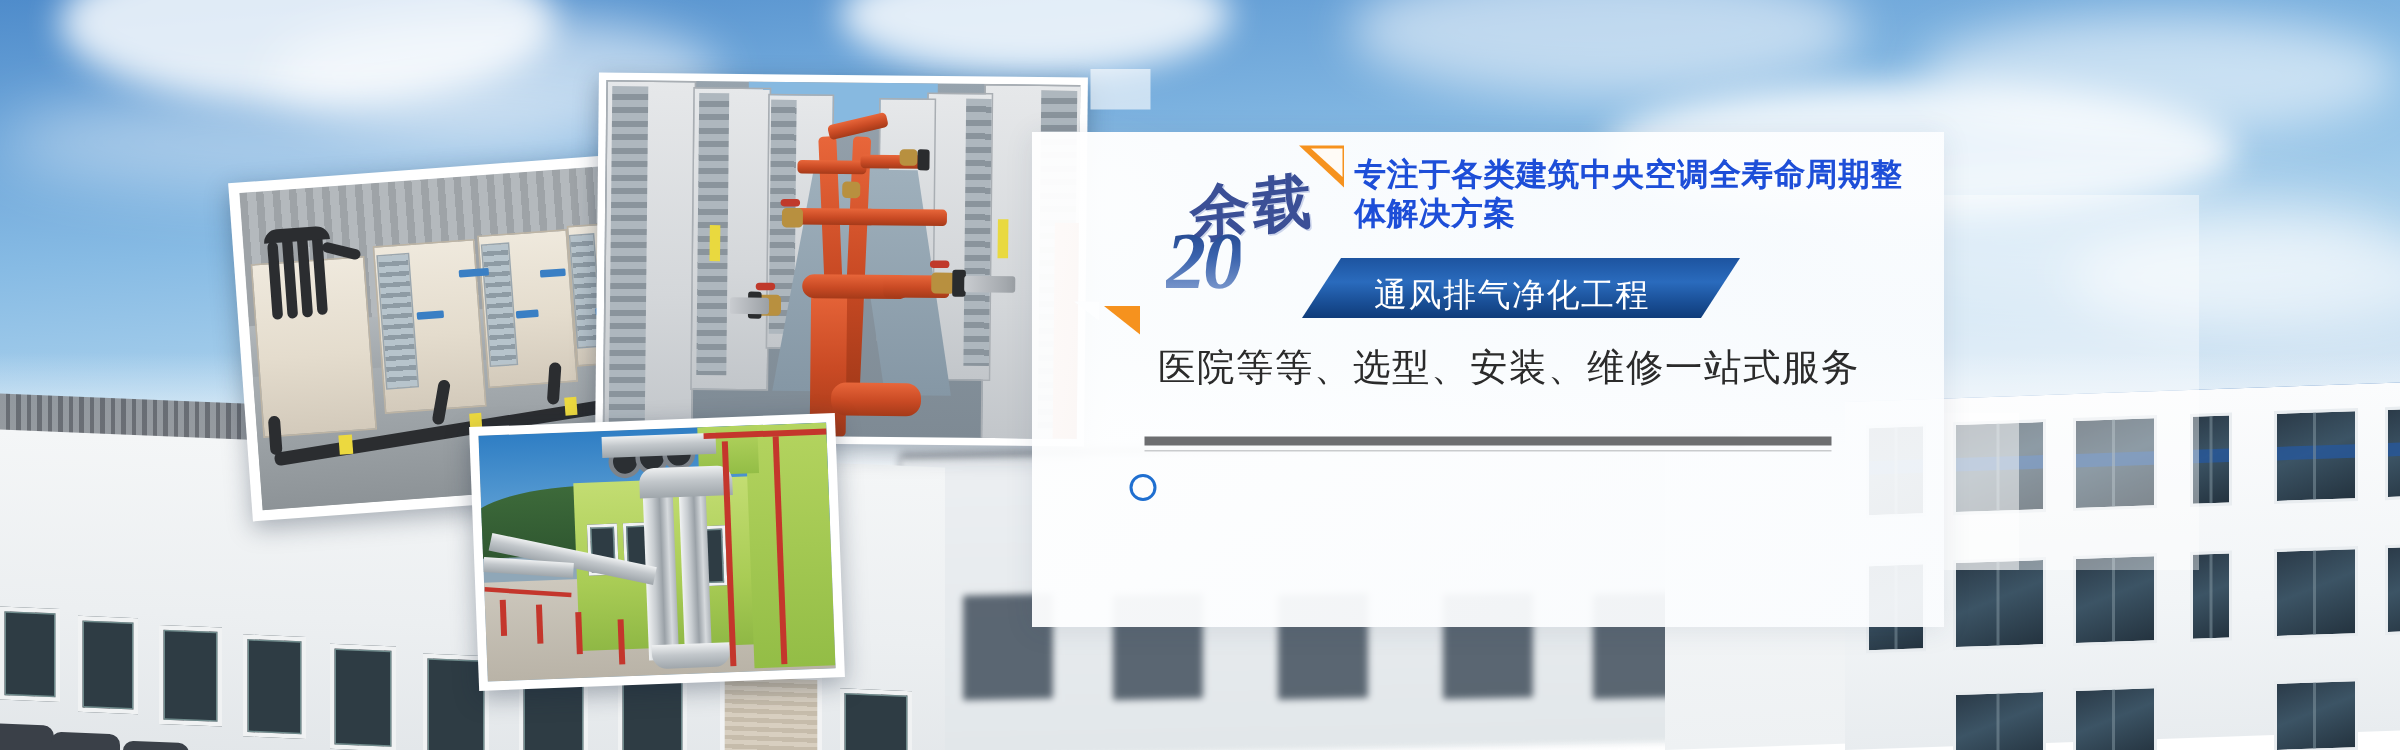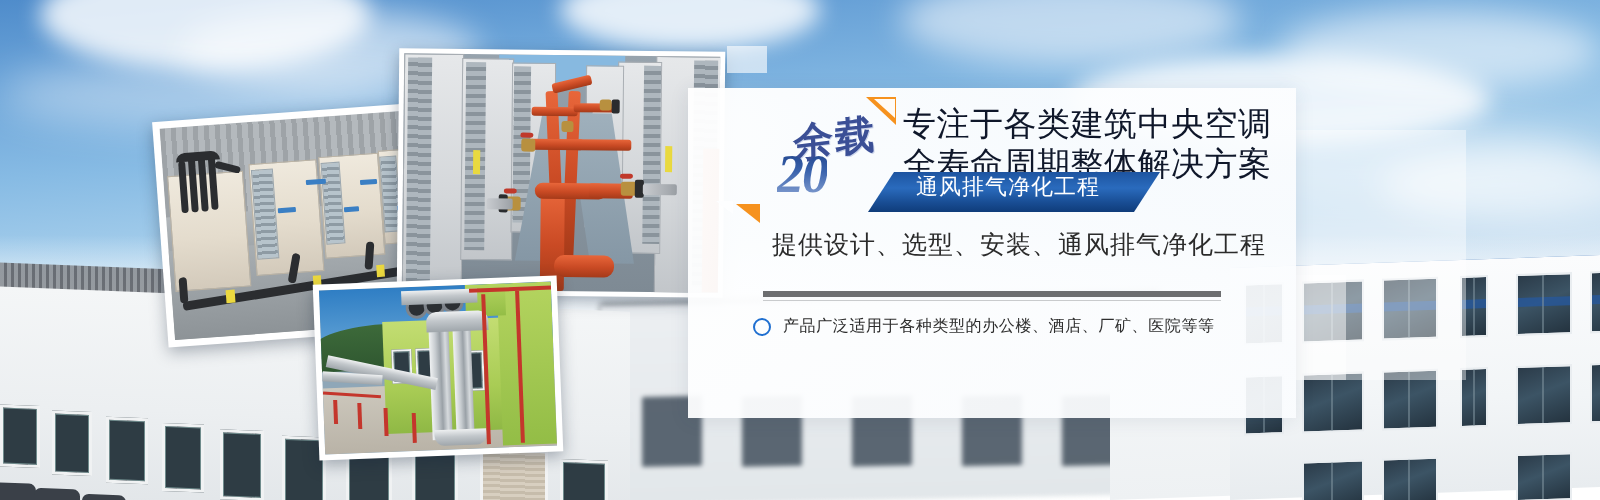--- a/index.html
+++ b/index.html
@@ -203,29 +203,29 @@
     position:absolute;left:736px;top:204px;width:0;height:0;
     border-right:24px solid #f6921e;border-bottom:19px solid transparent;
   }
   .arrow-small::after{
     content:"";position:absolute;left:-20px;top:-3px;
     border-right:17px solid rgba(253,254,255,.97);border-bottom:13px solid transparent;
   }
 
   .headline{
     position:absolute;left:903px;top:104px;width:380px;
-    font-size:33px;line-height:1.22;color:#0f172a;font-weight:400;
+    font-size:21px;line-height:1.22;color:#1d4ed8;font-weight:700;
     letter-spacing:.5px;
   }
 
   .ribbon{
     position:absolute;left:868px;top:172px;width:292px;height:40px;
     background:linear-gradient(180deg,#1d54a0 0%,#2a6bbd 40%,#194e95 75%,#0f3c7a 100%);
     clip-path:polygon(26px 0, 292px 0, 266px 40px, 0 40px);
-    display:flex;align-items:flex-start;
+    display:flex;align-items:flex-end;
   }
   .ribbon span{
     margin-left:48px;color:#fff;font-size:22px;letter-spacing:1px;font-weight:500;
   }
   .ribbon-tail{
     position:absolute;left:1128px;top:172px;width:0;height:0;
     border-top:19px solid #0d3468;border-right:26px solid transparent;
   }
 
   .subline{
@@ -450,25 +450,24 @@
   <div class="arrow-big"></div>
   <div class="arrow-small"></div>
 
   <div class="headline">专注于各类建筑中央空调全寿命周期整体解决方案</div>
 
   <div class="ribbon-tail"></div>
   <div class="ribbon">
     <span>通风排气净化工程</span>
   </div>
 
-  <div class="subline">提供设计、选型、安装、通风排气净化工程</div>
+  <div class="subline">医院等等、选型、安装、维修一站式服务</div>
 
   <div class="divider"></div>
   <div class="divider2"></div>
 
   <div class="bullets">
     <div class="bullet">
       <span class="ring"></span>
-      <span class="btxt">产品广泛适用于各种类型的办公楼、酒店、厂矿、医院等等</span>
     </div>
   </div>
 
 </div>
 
 </body></html>

